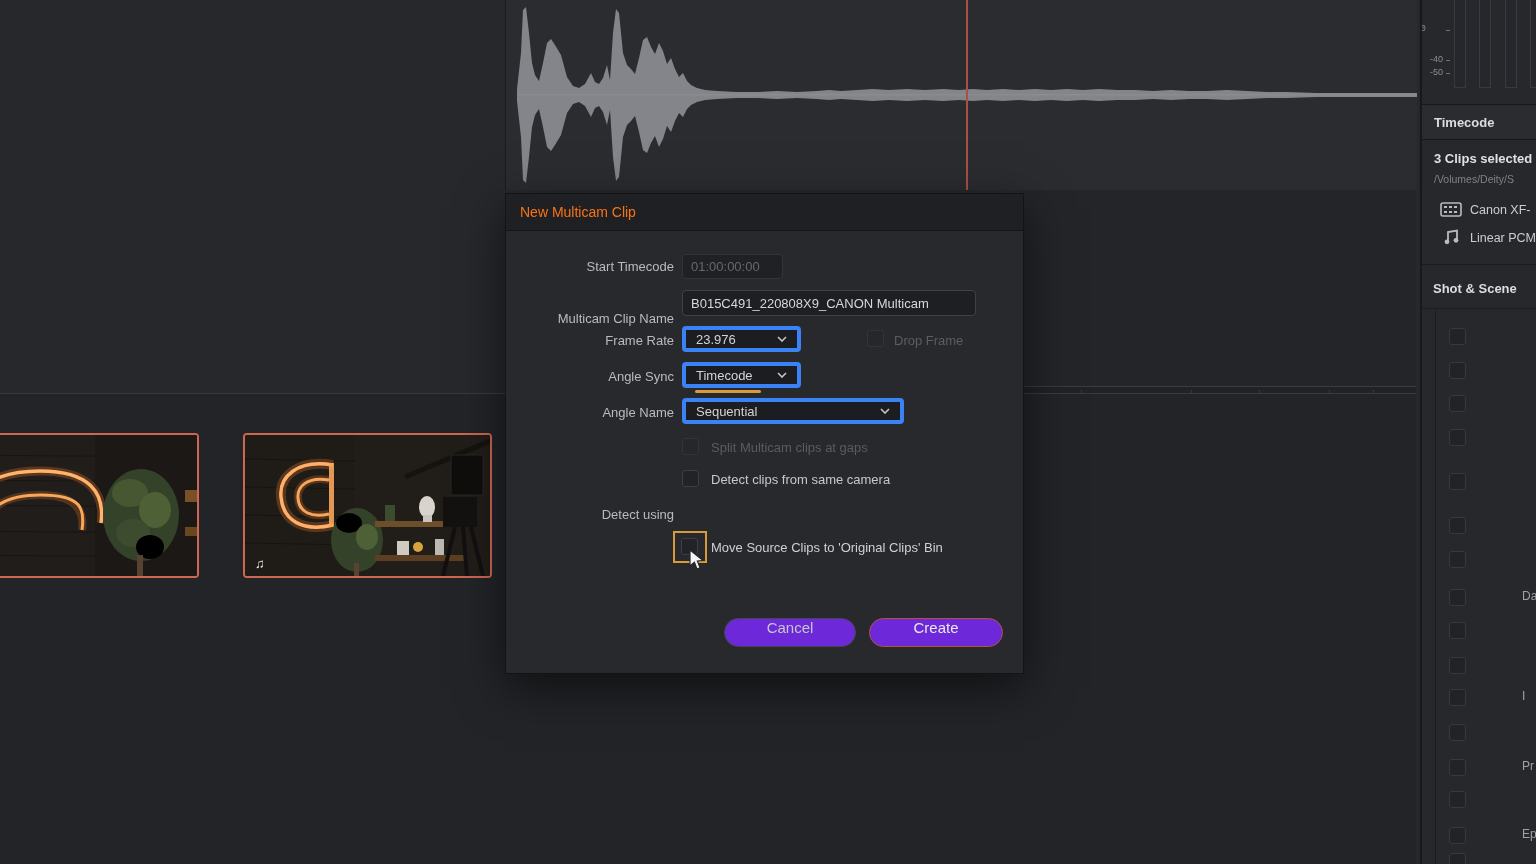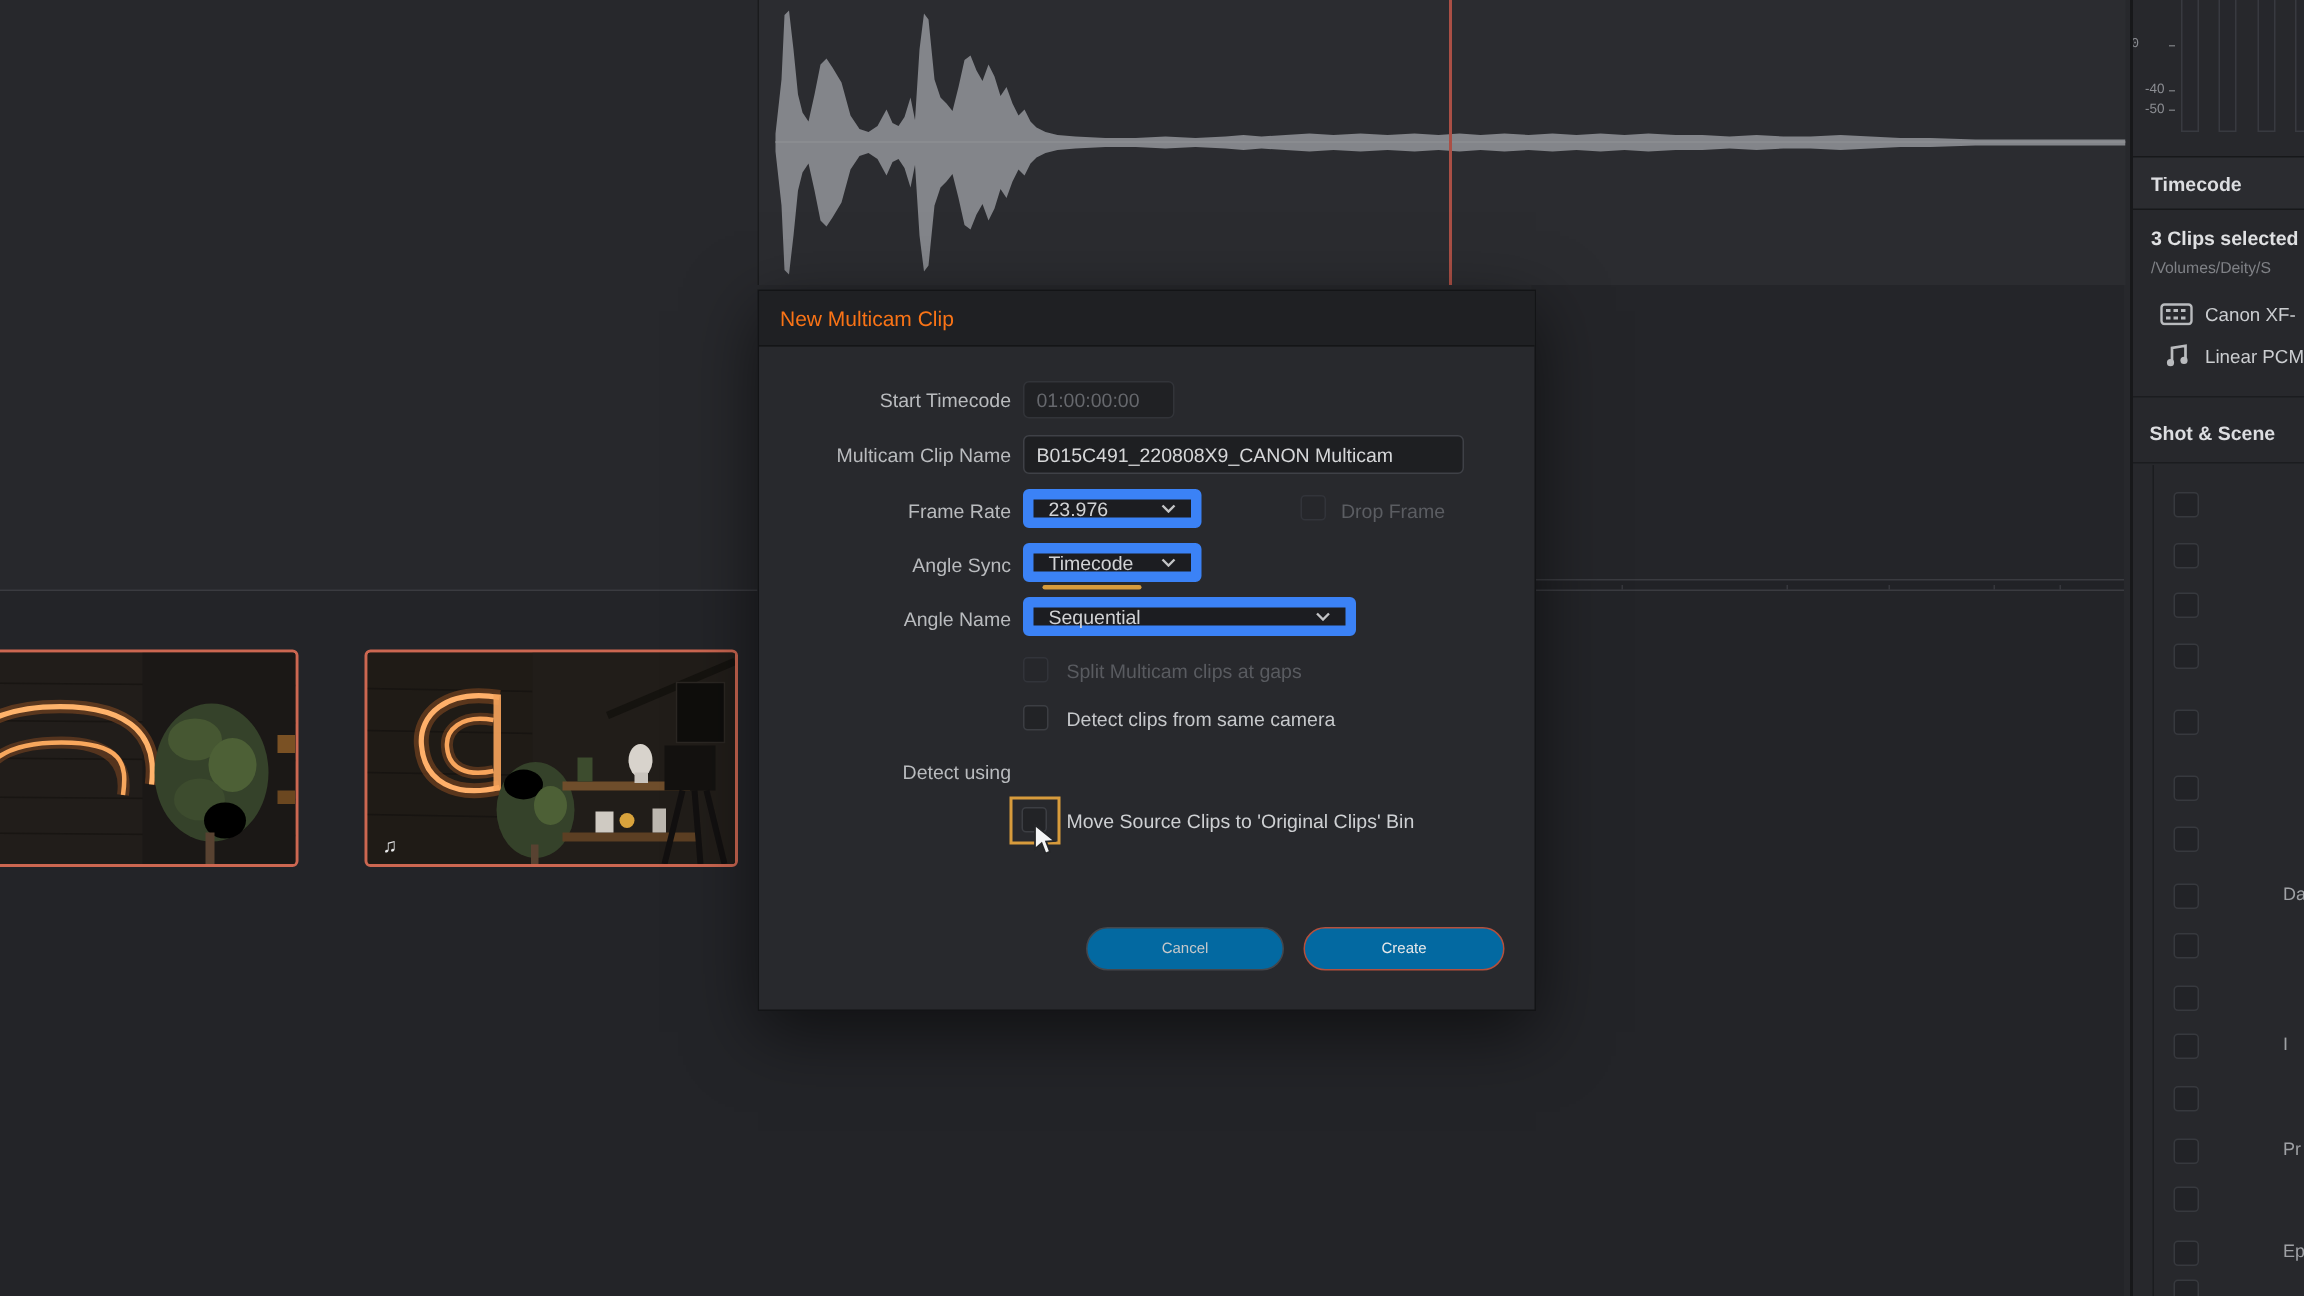--- a/index.html
+++ b/index.html
@@ -30,32 +30,32 @@
   
   .dialog{left:505px;top:193px;width:517px;height:479px;background:#28292d;border:1px solid #131416;
           box-shadow:0 14px 44px rgba(0,0,0,.55);z-index:30;}
   .dlg-title{position:absolute;left:0;top:0;width:100%;height:36px;background:#1f2023;border-bottom:1px solid #141517;
              display:flex;align-items:center;}
   .dlg-title span{margin-left:14px;font-size:14px;font-weight:normal;color:#f97316;}
   .dlg-label{position:absolute;left:0;width:168px;text-align:right;font-size:13px;color:#b9bbbe;white-space:nowrap;}
   .dlg-input{position:absolute;background:#1e1f22;border:1px solid #3f4147;border-radius:4px;font-size:13px;
              color:#d6d7d9;display:flex;align-items:center;padding:0 8px;box-sizing:border-box;}
   .dlg-input.dim{color:#66686d;border-color:#323439;background:#202124;}
-  .dlg-select{position:absolute;background:#1c1d21;border:7px solid #3b82f6;border-radius:4px;font-size:13px;
+  .dlg-select{position:absolute;background:#1c1d21;border:4px solid #3b82f6;border-radius:4px;font-size:13px;
               color:#d2d3d5;display:flex;align-items:center;padding:0 10px;box-sizing:border-box;justify-content:space-between;}
   .dlg-select.dim{color:#5b5d62;border-color:#35373c;}
   .chev{width:10px;height:6px;flex:0 0 auto;}
   .cbx{position:absolute;width:17px;height:17px;background:#222326;border:1px solid #3c3e43;border-radius:3px;box-sizing:border-box;}
   .cbx.dim{border-color:#32343a;background:#26272b;}
   .cb-label{position:absolute;font-size:13px;white-space:nowrap;}
   .underline-accent{position:absolute;height:3px;border-radius:2px;}
   .hl-box{position:absolute;width:34px;height:32px;border:2px solid #d29d3c;box-sizing:border-box;}
   .hl-box .cbx{left:6px;top:5px;}
-  .btn{position:absolute;height:29px;border-radius:15px;background:#0369a1;display:flex;align-items:center;justify-content:center;
-       font-size:10px;box-sizing:border-box;}
+  .btn{position:absolute;height:29px;border-radius:15px;background:#6d28d9;display:flex;align-items:flex-start;justify-content:center;
+       font-size:15px;box-sizing:border-box;}
   .btn-cancel{border:1px solid #45474c;color:#c6c8ca;}
   .btn-create{border:1px solid #b5503d;color:#e8e9ea;}
   
   .meta-panel{left:1420px;top:0;width:116px;height:864px;background:#27282c;border-left:2px solid #17181a;overflow:hidden;}
   .meter-slot{position:absolute;top:-4px;width:12px;height:92px;border:1px solid #383a40;background:#26272c;box-sizing:border-box;}
   .meter-tick{position:absolute;font-size:9px;color:#8b8d92;}
   .meter-dash{position:absolute;width:4px;height:1px;background:#6f7175;}
   .meta-header{position:absolute;left:0;top:104px;width:100%;height:34px;background:#2b2c30;border-top:1px solid #17181a;
                border-bottom:1px solid #17181a;display:flex;align-items:center;}
   .meta-header span{margin-left:12px;font-size:13px;font-weight:bold;color:#dcdde0;}
@@ -248,21 +248,21 @@
   <div class="abs dialog">
     <div class="dlg-title">
       <span>New Multicam Clip</span>
     </div>
 
     <div class="dlg-label" style="top:65px;">Start Timecode</div>
     <div class="dlg-input dim" style="left:176px;top:60px;width:101px;height:25px;">
       <span>01:00:00:00</span>
     </div>
 
-    <div class="dlg-label" style="top:102px;">Multicam Clip Name</div>
+    <div class="dlg-label" style="top:117px;">Multicam Clip Name</div>
     <div class="dlg-input" style="left:176px;top:96px;width:294px;height:26px;">
       <span>B015C491_220808X9_CANON Multicam</span>
     </div>
 
     <div class="dlg-label" style="top:139px;">Frame Rate</div>
     <div class="dlg-select" style="left:176px;top:132px;width:119px;height:26px;">
       <span>23.976</span>
       <svg class="chev" viewBox="0 0 10 6">
           <path d="M1 1 L5 5 L9 1" fill="none" stroke="#c3c4c6" stroke-width="1.6"></path>
         </svg>

